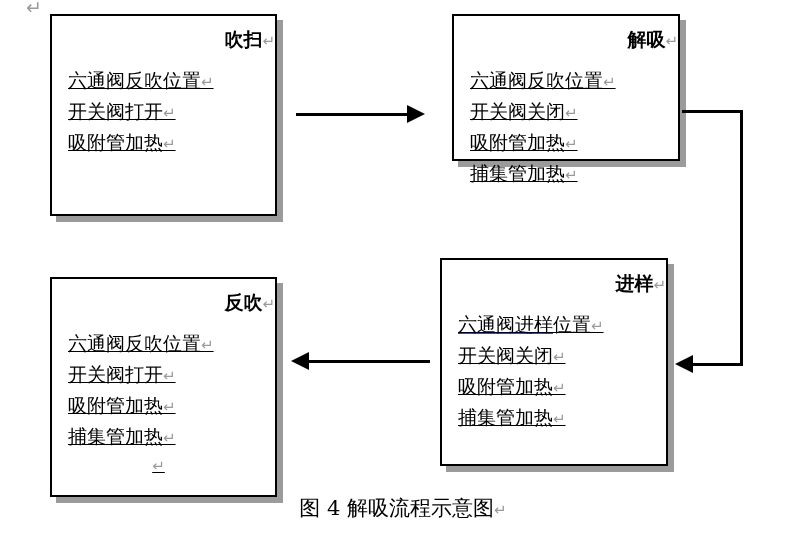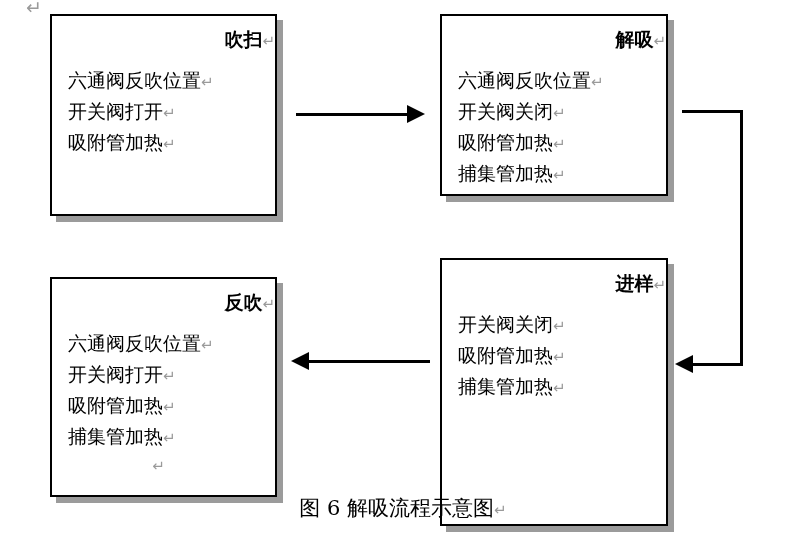--- a/index.html
+++ b/index.html
@@ -53,37 +53,38 @@
   }
   .box-lines {
     margin-top: 17px;
     padding-left: 16px;
   }
   .box-line {
     font-size: 19px;
     line-height: 29px;
     white-space: nowrap;
     color: #000000;
+    text-decoration: underline;
   }
   .box-line .u {
     text-decoration: underline;
     text-decoration-color: #3b4ea0;
     text-underline-offset: 2px;
   }
   .box-line.centered {
     text-align: center;
     padding-right: 26px;
     line-height: 22px;
   }
 
   
   #box-purge     { left: 50px;  top: 14px;  width: 227px; height: 202px; }
-  #box-desorb    { left: 440px; top: 14px;  width: 228px; height: 182px; }
+  #box-desorb    { left: 452px; top: 14px;  width: 228px; height: 147px; }
   #box-backflush { left: 50px;  top: 258px; width: 227px; height: 220px; margin-top: 19px; }
-  #box-inject    { left: 440px; top: 258px; width: 228px; height: 268px; }
+  #box-inject    { left: 440px; top: 258px; width: 228px; height: 208px; }
 
   
   .line-h, .line-v {
     position: absolute;
     background: #000000;
   }
   .line-h { height: 3px; }
   .line-v { width: 3px; }
 
   .arrow-right {
@@ -169,32 +170,33 @@
       <div class="box-line"><span>捕集管加热</span><span class="pilcrow small">↵</span></div>
       <div class="box-line centered"><span class="pilcrow small">↵</span></div>
     </div>
   </div>
 
   <div class="flow-box" id="box-inject">
     <div class="box-title">
       <span>进样</span><span class="pilcrow small">↵</span>
     </div>
     <div class="box-lines">
+      <div class="box-line"><span class="u">六通阀进样</span><span>位置</span><span class="pilcrow small">↵</span></div>
       <div class="box-line"><span>开关阀关闭</span><span class="pilcrow small">↵</span></div>
       <div class="box-line"><span>吸附管加热</span><span class="pilcrow small">↵</span></div>
       <div class="box-line"><span>捕集管加热</span><span class="pilcrow small">↵</span></div>
     </div>
   </div>
 
   <div class="line-h" id="conn-a-line"></div>
   <div class="arrow-right" id="conn-a-head"></div>
 
   <div class="line-h" id="conn-b-h1"></div>
   <div class="line-v" id="conn-b-v"></div>
   <div class="line-h" id="conn-b-h2"></div>
   <div class="arrow-left" id="conn-b-head"></div>
 
   <div class="line-h" id="conn-c-line"></div>
   <div class="arrow-left" id="conn-c-head"></div>
 
-  <div id="caption"><span>图 6  解吸流程示意图</span><span class="pilcrow small">↵</span></div>
+  <div id="caption"><span>图 4  解吸流程示意图</span><span class="pilcrow small">↵</span></div>
 
 </div>
 
 </body></html>

